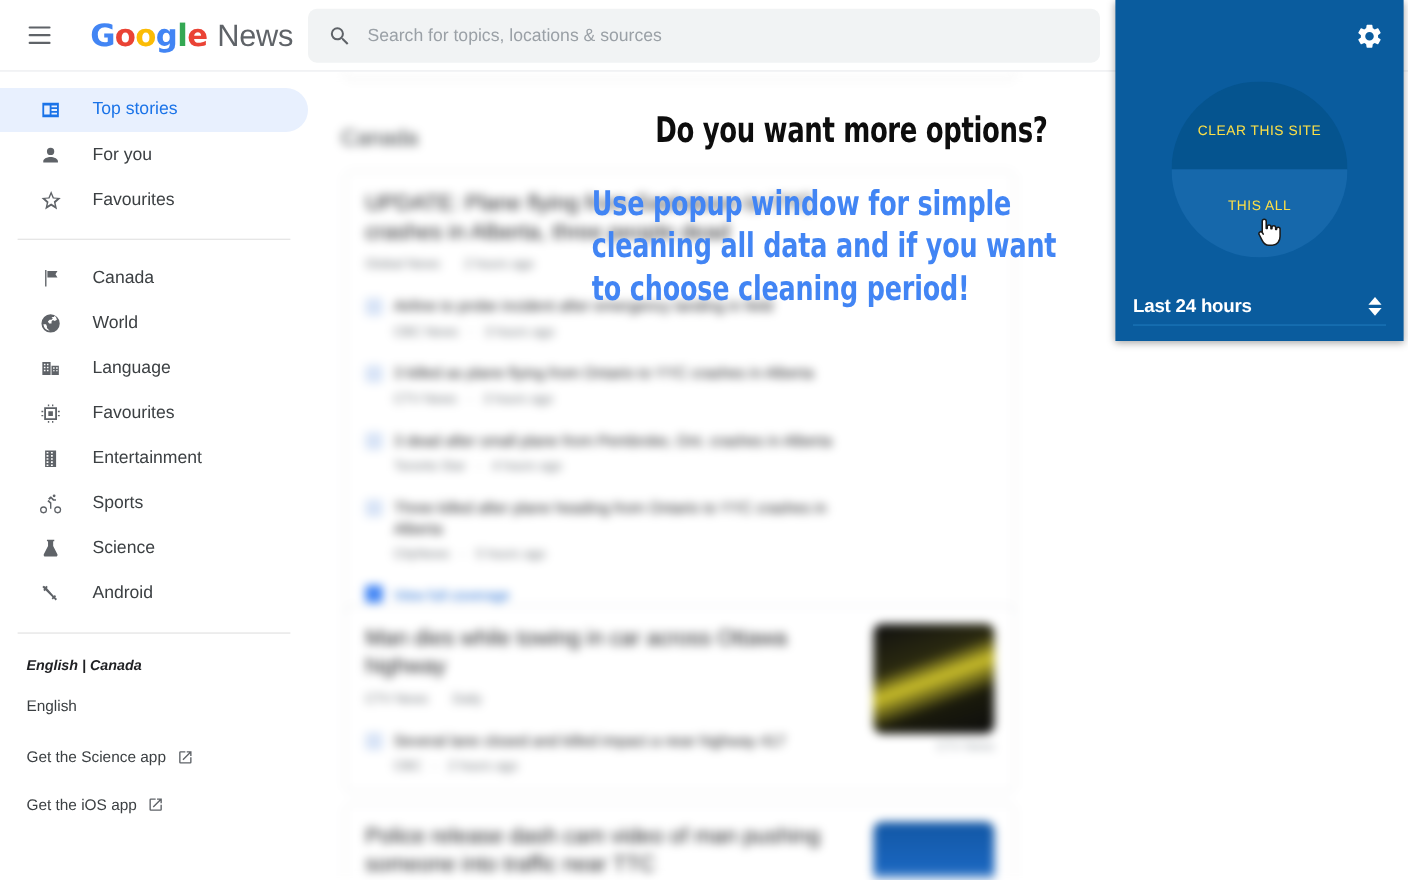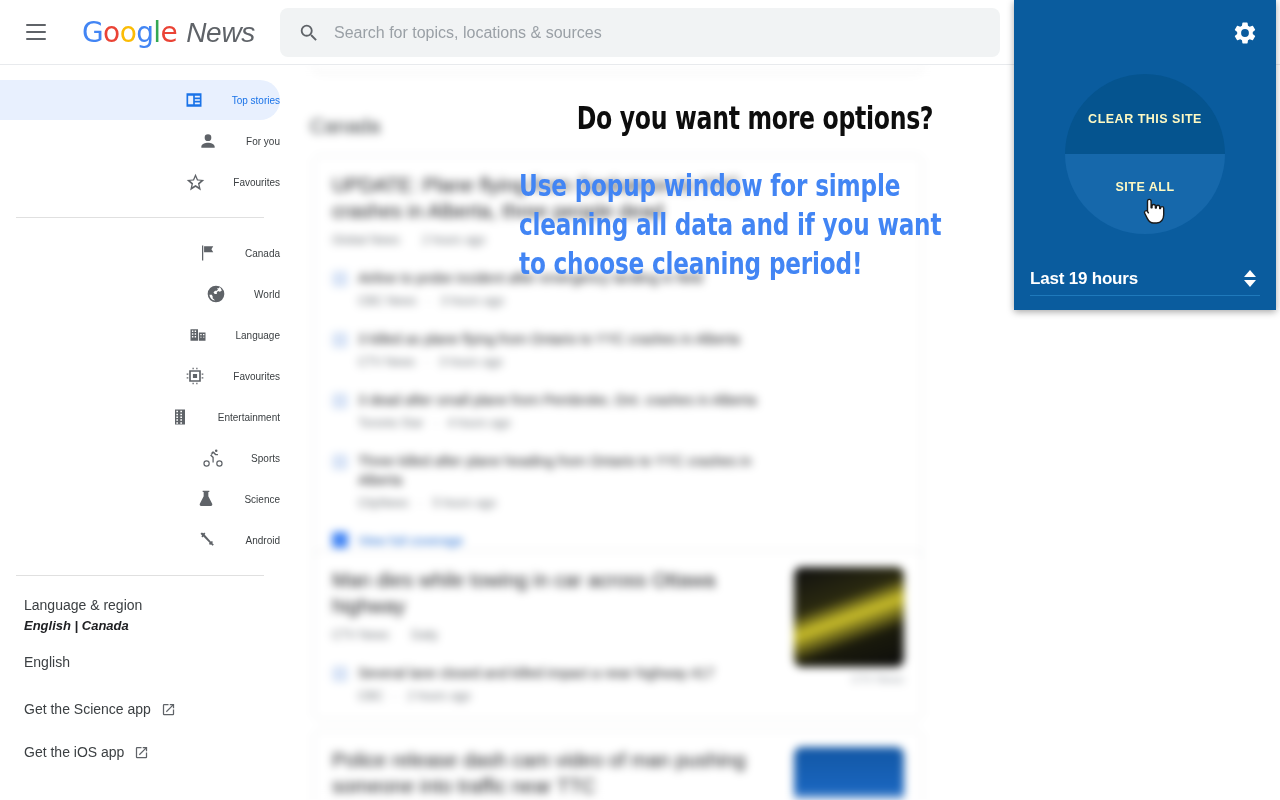--- a/index.html
+++ b/index.html
@@ -21,23 +21,23 @@
     z-index: 20;
   }
   #menu-button {
     width: 48px; height: 48px; margin-left: 12px;
     display: flex; flex-direction: column; justify-content: center; align-items: center;
     gap: 5px; border-radius: 50%; cursor: pointer;
   }
   #menu-button span { display: block; width: 20px; height: 2px; background: #5f6368; border-radius: 1px; }
 
   #brand { display: flex; align-items: baseline; margin-left: 22px; cursor: pointer; }
-  #brand .g-logo { font-family: "DejaVu Sans", sans-serif; font-size: 28px; letter-spacing: -0.6px; font-weight: 400; }
+  #brand .g-logo { font-family: "DejaVu Sans", sans-serif; font-size: 28px; letter-spacing: -0.6px; font-weight: 700; }
   #brand .g-logo i { font-style: normal; }
-  #brand .news-word { font-size: 28px; color: #5f6368; margin-left: 9px; font-weight: 400; letter-spacing: -0.3px; font-style: italic; }
+  #brand .news-word { font-size: 28px; color: #5f6368; margin-left: 9px; font-weight: 400; letter-spacing: -0.3px; }
 
   #search-wrap {
     position: absolute; left: 280px; top: 8px;
     width: 720px; height: 49px;
     background: #f1f3f4; border-radius: 8px;
     display: flex; align-items: center; cursor: text;
   }
   #search-icon { margin: 0 14px 0 18px; flex: 0 0 auto; display: flex; }
   #search-input {
     flex: 1; border: none; outline: none; background: transparent;
@@ -52,22 +52,21 @@
     width: 280px; height: 735px;
     background: #ffffff; padding-top: 14px;
     z-index: 12;
   }
   .nav-item {
     display: flex; align-items: center;
     height: 40px; margin: 1px 0;
     padding-left: 34px;
     border-radius: 0 20px 20px 0;
     cursor: pointer; color: #3c4043;
-    font-size: 10px;
-    justify-content: flex-end;
+    font-size: 16px;
   }
   .nav-item .nav-icon { width: 24px; height: 24px; flex: 0 0 24px; margin-right: 26px; display: flex; align-items: center; justify-content: center; }
   .nav-item.active { background: #e8f0fe; color: #1a73e8; font-weight: 500; }
   .nav-item.active .nav-icon svg { fill: #1a73e8; }
   .nav-item .nav-icon svg { fill: #5f6368; }
 
   .nav-divider { height: 1px; background: #e0e0e0; margin: 15px 16px 15px 16px; }
 
   #sidebar-footer { padding: 4px 0 0 24px; }
   .footer-block { margin-bottom: 16px; }
@@ -113,21 +112,21 @@
   .full-cov .fc-ico { width: 16px; height: 16px; background: #4285f4; border-radius: 2px; }
   .full-cov .fc-txt { font-size: 13px; color: #1967d2; }
   .card-row { display: flex; justify-content: space-between; }
   .thumb { width: 110px; height: 100px; border-radius: 8px; flex: 0 0 110px; }
   .thumb.dark { background: linear-gradient(160deg,#101010 0%,#2b2a10 35%,#cfc32b 50%,#1a1a0c 70%,#0d0d0d 100%); }
   .thumb.blue { background: linear-gradient(180deg,#1257a5 0%,#1a66bf 45%,#e9eef5 55%,#1257a5 100%); }
   .thumb-meta { font-size: 11px; color: #9aa0a6; text-align: right; margin-top: 6px; }
 
   
   #promo-overlay {
-    position: absolute; left: 505px; top: 100px;
+    position: absolute; left: 524px; top: 100px;
     width: 500px; z-index: 30;
     pointer-events: none;
   }
   #promo-heading {
     font-family: "DejaVu Sans Condensed", "Liberation Sans Narrow", "Liberation Sans", sans-serif;
     font-size: 32px; font-weight: bold; color: #0d0d0d;
     letter-spacing: -0.4px; line-height: 36px;
     text-align: center; white-space: nowrap;
     transform: scaleX(0.82); transform-origin: center top;
   }
@@ -163,21 +162,21 @@
     overflow: hidden;
   }
   .dial-half {
     position: absolute; left: 0; width: 160px; height: 80px;
     display: flex; align-items: center; justify-content: center;
     cursor: pointer;
   }
   #clear-site-half { top: 0; background: #05548f; }
   #clear-all-half  { top: 80px; background: #1668ab; }
   .dial-label {
-    color: #fef9c3; font-size: 12.5px; font-weight: bold;
+    color: #fde047; font-size: 12.5px; font-weight: normal;
     letter-spacing: 0.5px; text-align: right;
     font-family: "Liberation Sans", sans-serif;
   }
   #clear-site-half .dial-label { margin-top: 10px; }
   #clear-all-half  .dial-label { margin-bottom: 14px; }
 
   #cursor {
     position: absolute; left: 1139px; top: 196px;
     z-index: 60; pointer-events: none;
   }
@@ -435,21 +434,20 @@
           <path d="M4.5 3 3 4.5l2 2-1 1 1.4 1.4 1-1 7.7 7.7-1 1L14.5 18l1-1 2 2L19 17.5l-2-2 1-1-1.4-1.4-1 1L7.9 5.4l1-1L7.5 3l-1 1-2-1z"></path>
         </svg>
     </span>
     <span>Android</span>
   </div>
 
   <div class="nav-divider"></div>
 
   <div id="sidebar-footer">
     <div class="footer-block">
-      <div class="footer-label">Language &amp; region</div>
       <div class="footer-value">English | Canada</div>
     </div>
 
     <div class="footer-link" style="margin-bottom:26px">
       <span>English</span>
     </div>
 
     <div class="footer-link">
       <span>Get the Science app</span>
       <span class="ext-icon">
@@ -476,26 +474,26 @@
     <svg width="26" height="26" viewBox="0 0 24 24">
       <path fill="#ffffff" d="M19.14 12.94a7.07 7.07 0 0 0 .06-.94 7.07 7.07 0 0 0-.06-.94l2.03-1.58a.5.5 0 0 0 .12-.62l-1.92-3.32a.5.5 0 0 0-.6-.22l-2.39.96a7.03 7.03 0 0 0-1.62-.94l-.36-2.54a.5.5 0 0 0-.5-.42h-3.84a.5.5 0 0 0-.5.42l-.36 2.54c-.59.24-1.13.56-1.62.94l-2.39-.96a.5.5 0 0 0-.6.22L2.67 8.86a.5.5 0 0 0 .12.62l2.03 1.58c-.04.31-.06.63-.06.94s.02.63.06.94l-2.03 1.58a.5.5 0 0 0-.12.62l1.92 3.32c.12.22.39.3.6.22l2.39-.96c.5.38 1.03.7 1.62.94l.36 2.54c.04.24.25.42.5.42h3.84c.25 0 .46-.18.5-.42l.36-2.54c.59-.24 1.12-.56 1.62-.94l2.39.96c.22.08.48 0 .6-.22l1.92-3.32a.5.5 0 0 0-.12-.62l-2.03-1.58zM12 15.6A3.6 3.6 0 1 1 12 8.4a3.6 3.6 0 0 1 0 7.2z"></path>
     </svg>
   </div>
 
   <div id="clear-dial">
     <div class="dial-half" id="clear-site-half">
       <span class="dial-label">CLEAR THIS SITE</span>
     </div>
     <div class="dial-half" id="clear-all-half">
-      <span class="dial-label">SITE ALL</span>
+      <span class="dial-label">THIS ALL</span>
     </div>
   </div>
 
   <div id="period-row">
-    <span id="period-label">Last 19 hours</span>
+    <span id="period-label">Last 24 hours</span>
     <span id="period-spinner">
       <span class="spin-tri spin-up"></span>
       <span class="spin-tri spin-down"></span>
     </span>
   </div>
 </div>
 
 <div id="cursor">
   <svg width="26" height="30" viewBox="0 0 26 30">
     <path d="M8.5 15.5V5.2a1.8 1.8 0 0 1 3.6 0v6.6h.9v-1.6a1.7 1.7 0 0 1 3.4 0v1.8h.9v-1a1.7 1.7 0 0 1 3.4 0v1.6h.8v-.4a1.6 1.6 0 0 1 3.2 0v6.6c0 4.4-2.6 8.2-7 8.2h-3.3c-3 0-4.6-1.6-6-4.4l-2.7-5.4a1.7 1.7 0 0 1 2.8-1.9l.9 1.5z" fill="#ffffff" stroke="#1a1a1a" stroke-width="1.4" stroke-linejoin="round"></path>

